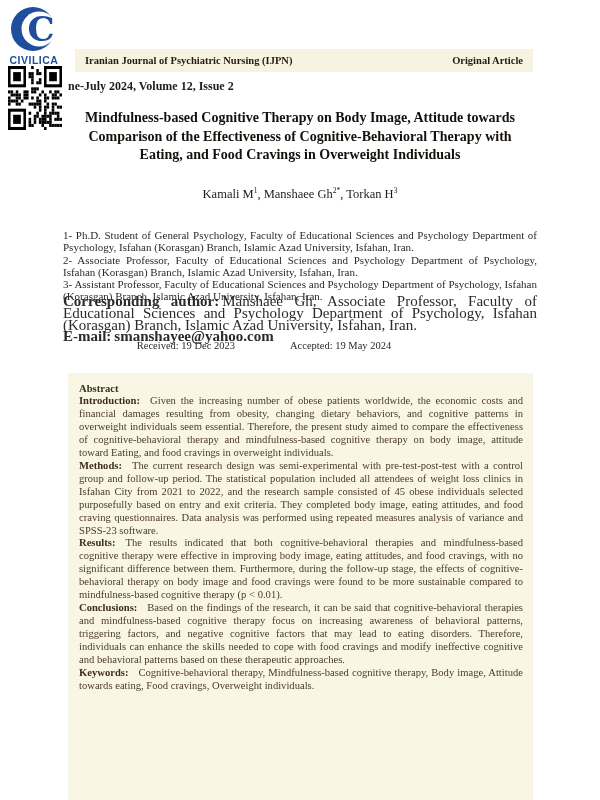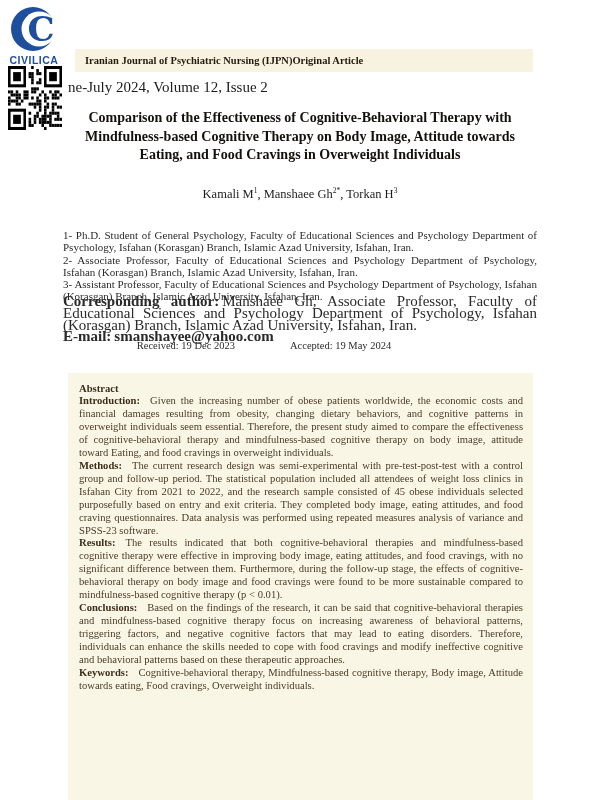--- a/index.html
+++ b/index.html
@@ -9,26 +9,26 @@
     margin:0 auto;
   }
   
   .logo-block{position:absolute;left:5px;top:6px;width:58px;text-align:center;}
   .logo-brand{display:block;margin-top:-2px;font-family:"Liberation Sans",sans-serif;
     font-weight:bold;font-size:10.5px;letter-spacing:0.5px;color:#1e4e9c;}
   
   .doc-url{position:absolute;left:85px;top:12px;font-size:13.5px;color:#141414;text-decoration:none;}
   
   .banner{position:absolute;left:75px;top:49px;width:458px;height:23px;background:#f8f3e0;
-    display:flex;align-items:center;box-sizing:border-box;padding:0 10px;}
+    display:flex;align-items:center;justify-content:space-between;box-sizing:border-box;padding:0 10px;}
   .banner .jname,.banner .atype{font-weight:bold;font-size:10.5px;color:#241c10;}
   
   .qr{position:absolute;left:8px;top:66px;width:54px;height:64px;background:#fff;}
   
-  .issue-line{position:absolute;left:68px;top:79px;font-weight:normal;font-size:15px;color:#1c1c1c;}
+  .issue-line{position:absolute;left:68px;top:79px;font-weight:bold;font-size:12px;color:#1c1c1c;}
   
   .title{position:absolute;left:50px;top:109px;width:500px;text-align:center;
     font-weight:bold;font-size:14px;line-height:18.5px;color:#14100c;}
   .title div{white-space:nowrap;}
   
   .authors{position:absolute;left:0;top:186px;width:600px;text-align:center;font-size:12.5px;color:#1c1c1c;}
   .authors sup{font-size:7.5px;}
   
   .affiliations{position:absolute;left:63px;top:216px;width:474px;font-size:11px;
     line-height:12.3px;text-align:justify;color:#2a2a2a;margin-top:13px;}
@@ -197,22 +197,22 @@
         <rect x="16" y="2" width="3" height="3" fill="#000"></rect>
         <rect x="0" y="14" width="7" height="7"></rect>
         <rect x="1" y="15" width="5" height="5" fill="#fff"></rect>
         <rect x="2" y="16" width="3" height="3" fill="#000"></rect>
       </g>
     </svg>
 
   <div class="issue-line">ne-July 2024, Volume 12, Issue 2</div>
 
   <div class="title">
+    <div>Mindfulness-based Cognitive Therapy on Body Image, Attitude towards</div>
     <div>Comparison of the Effectiveness of Cognitive-Behavioral Therapy with</div>
-    <div>Mindfulness-based Cognitive Therapy on Body Image, Attitude towards</div>
     <div>Eating, and Food Cravings in Overweight Individuals</div>
   </div>
 
   <div class="authors">
     <span><span>Kamali M</span><sup>1</sup><span>, </span></span><span><span>Manshaee Gh</span><sup>2*</sup><span>, </span></span><span><span>Torkan H</span><sup>3</sup></span>
   </div>
 
   <div class="affiliations">
     <p>1- Ph.D. Student of General Psychology, Faculty of Educational Sciences and Psychology Department of Psychology, Isfahan (Korasgan) Branch, Islamic Azad University, Isfahan, Iran.</p>
     <p>2- Associate Professor, Faculty of Educational Sciences and Psychology Department of Psychology, Isfahan (Korasgan) Branch, Islamic Azad University, Isfahan, Iran.</p>

